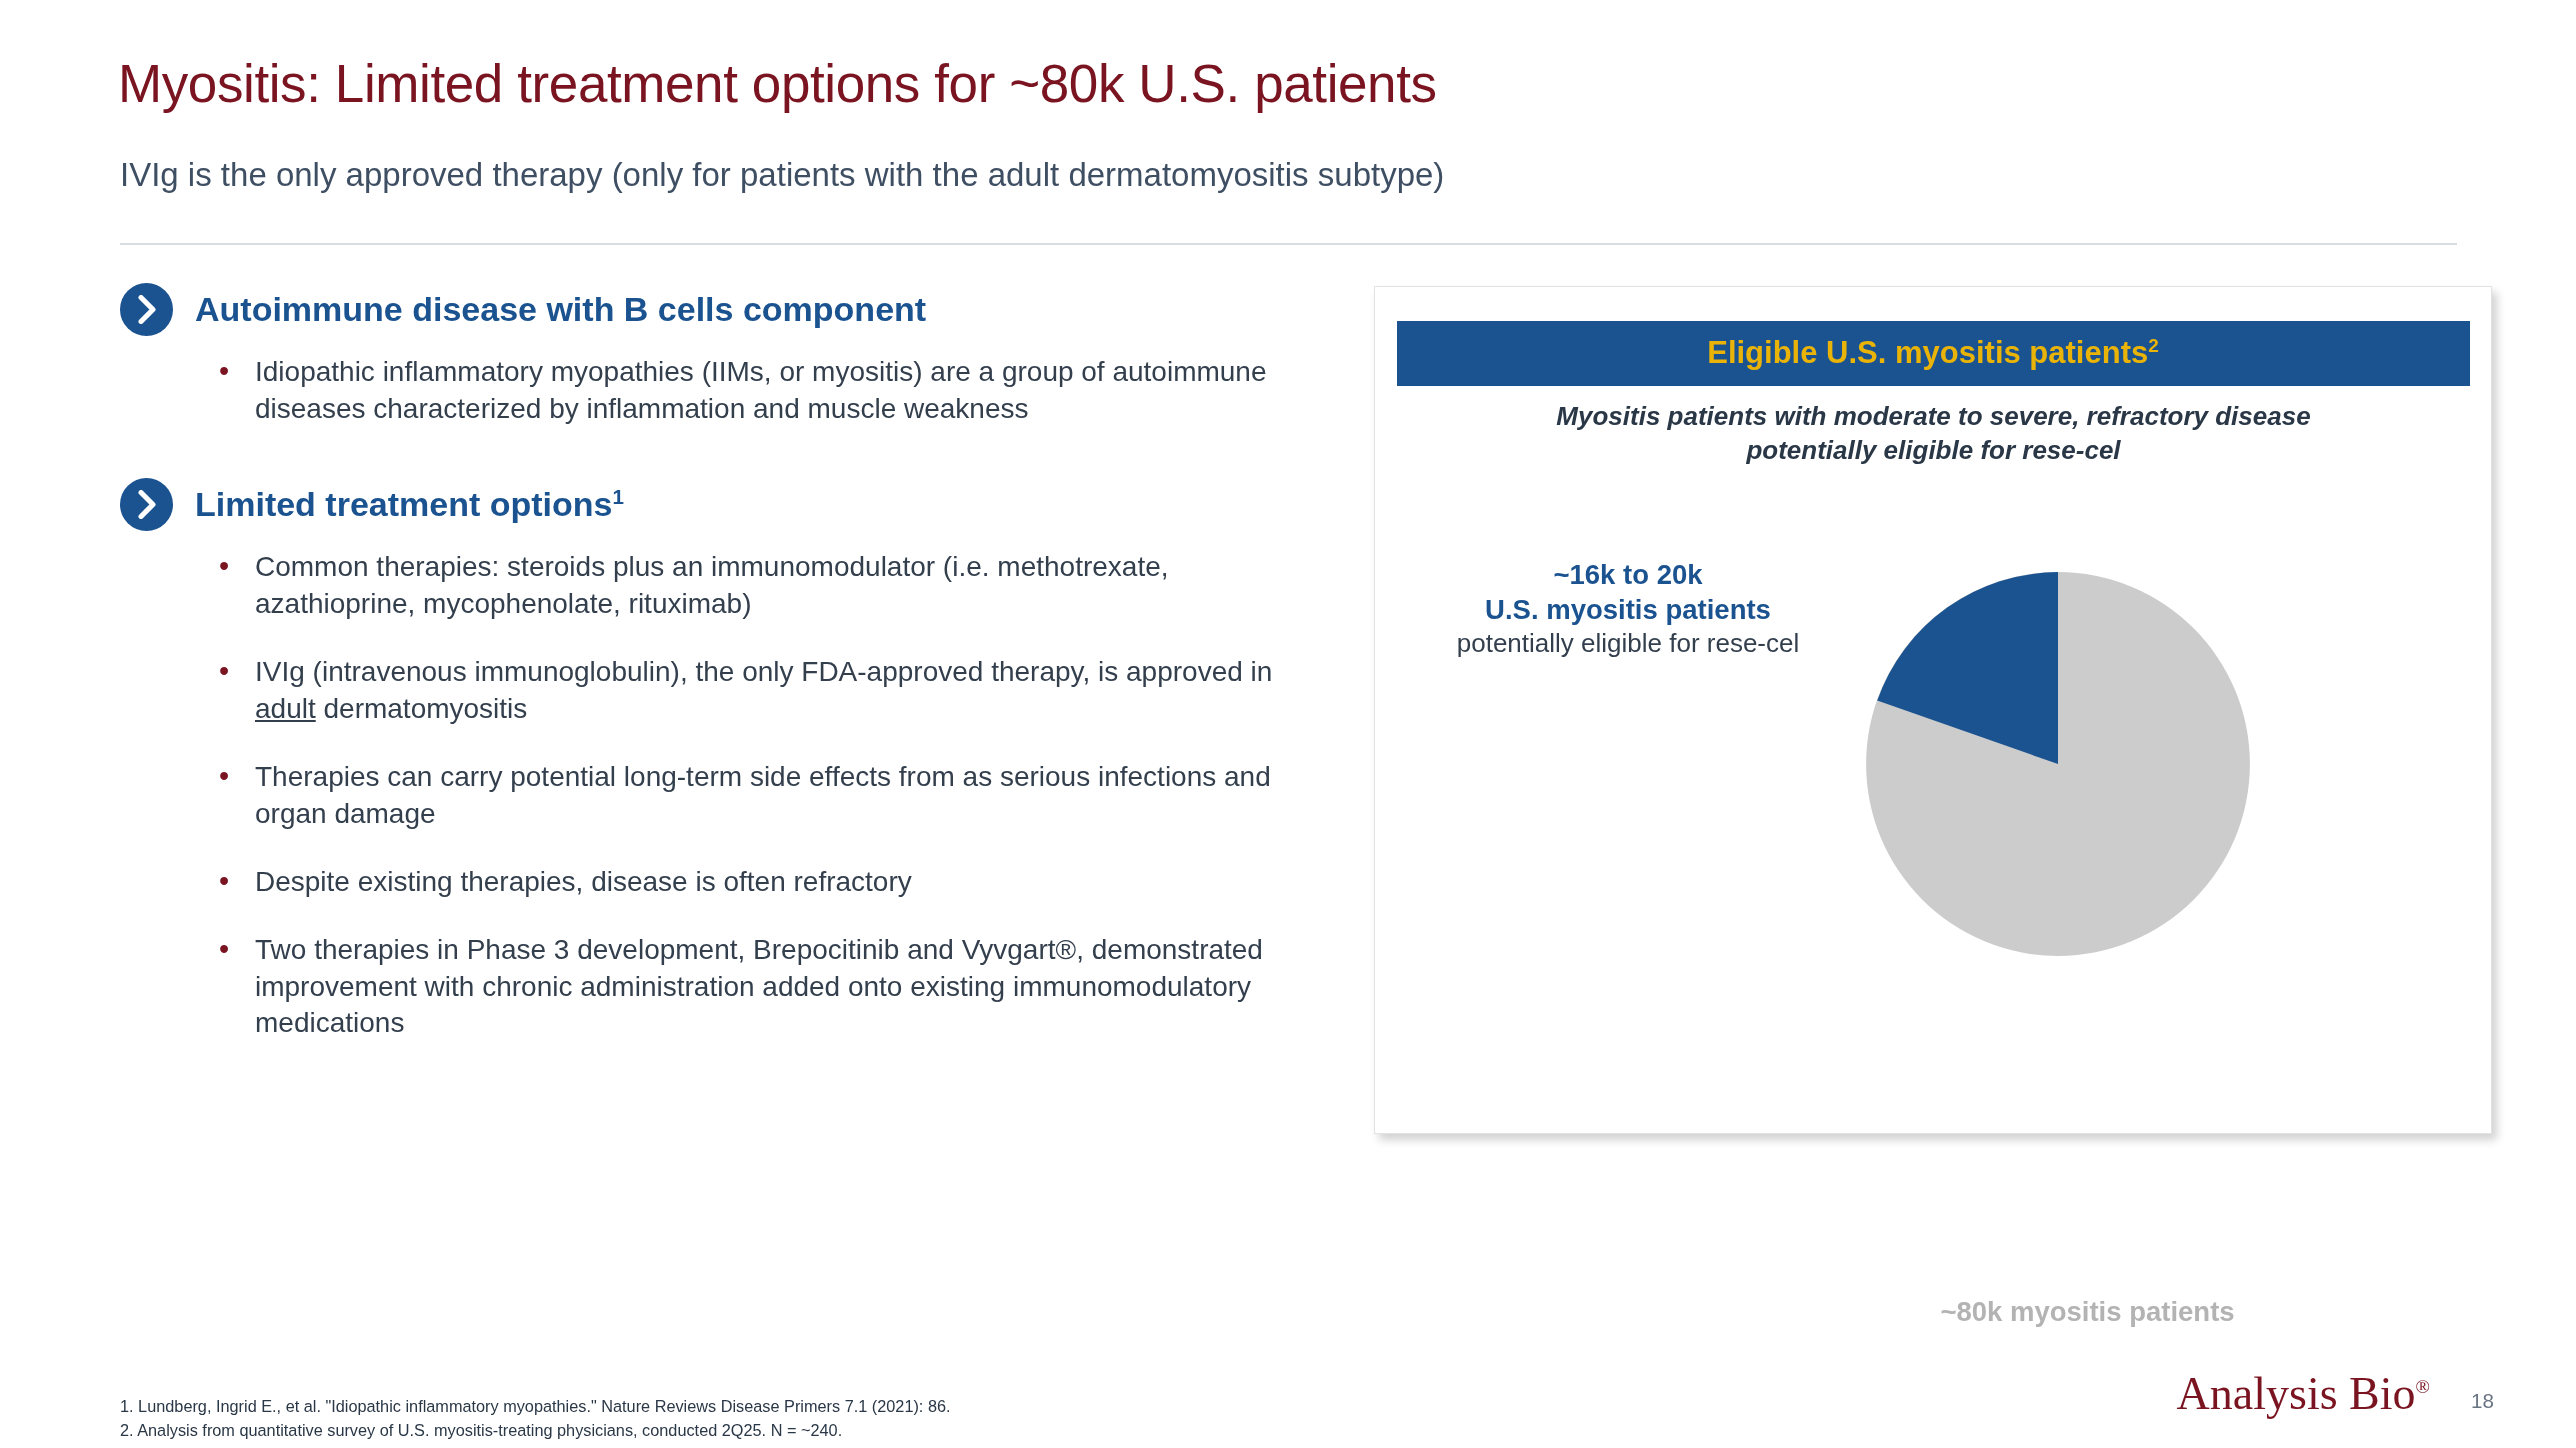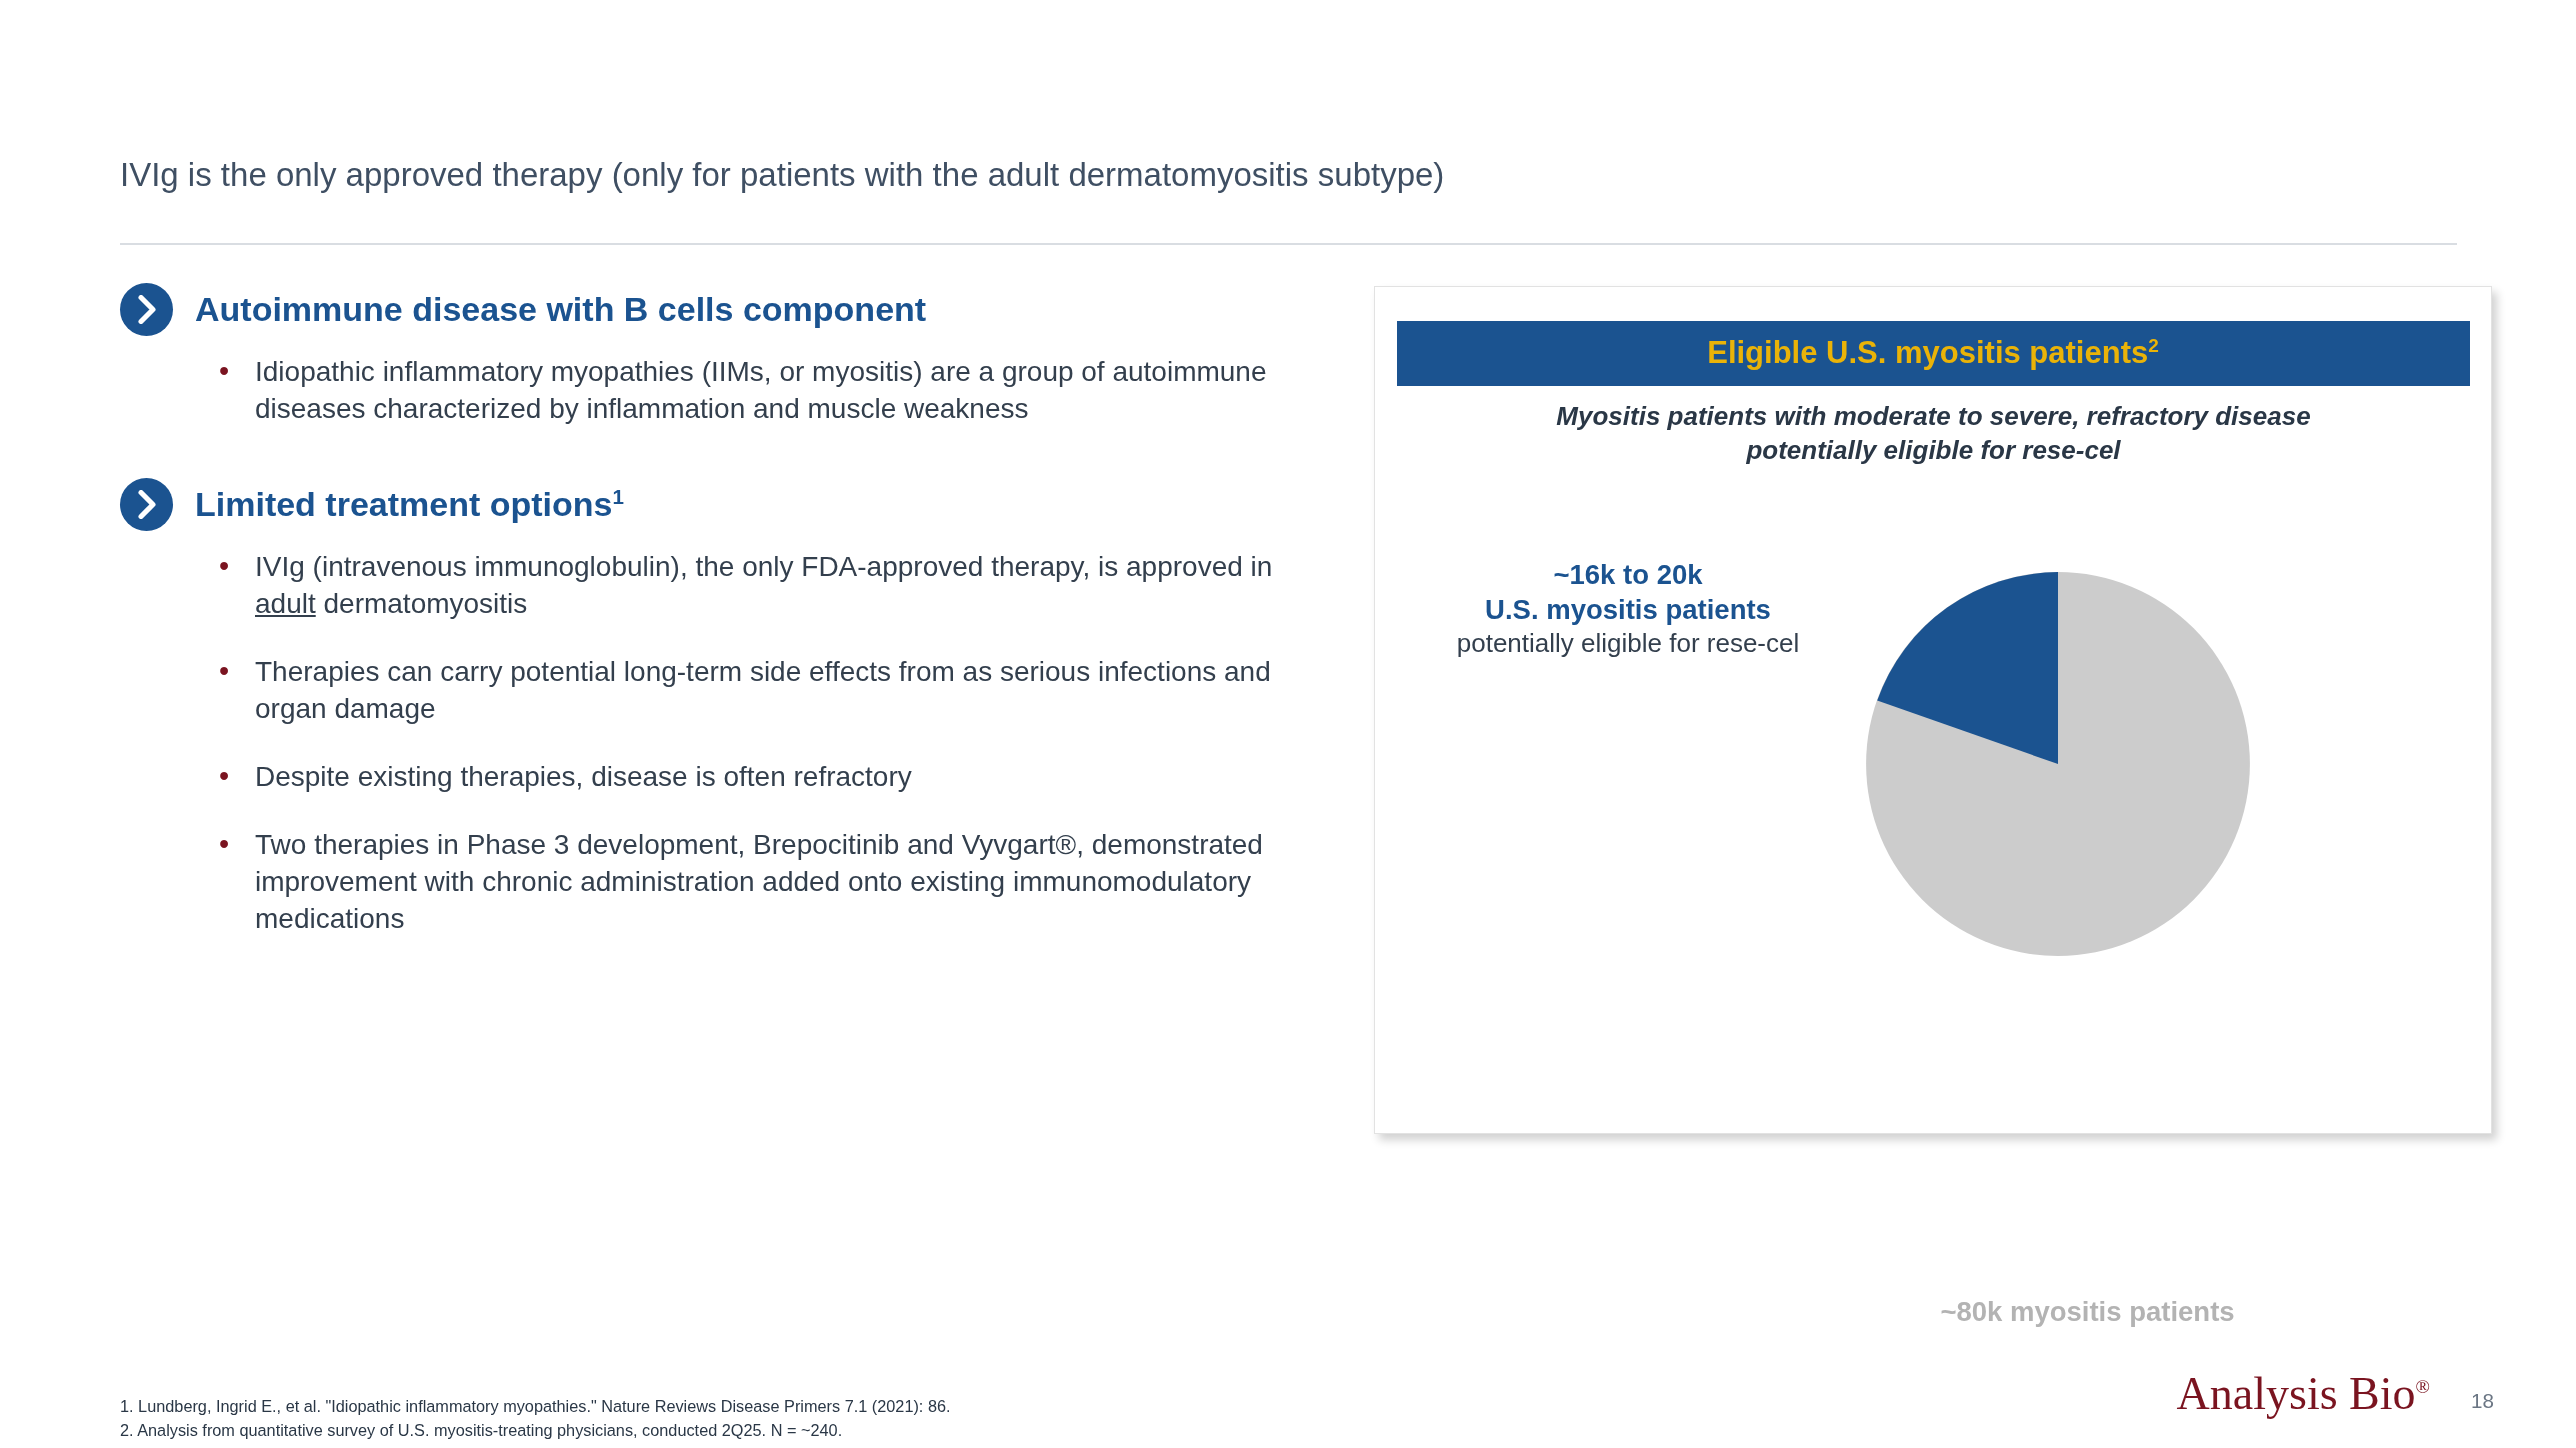--- a/index.html
+++ b/index.html
@@ -220,20 +220,21 @@
     top: 1389px;
     font-size: 20.6px;
     color: #6b7684;
   }
 </style>
 </head>
 <body>
 
 <div class="slide">
 
+  <div class="title">Myositis: Limited treatment options for ~80k U.S. patients</div>
   <div class="subtitle">IVIg is the only approved therapy (only for patients with the adult dermatomyositis subtype)</div>
   <div class="header-rule"></div>
 
   <div class="left-col">
 
     <div class="group1">
       <div class="section-head">
         <div class="chev">
           <svg width="26" height="29" viewBox="0 0 30 34" aria-hidden="true">
             <path d="M8 3 L22 17 L8 31" fill="none" stroke="#ffffff" stroke-width="6" stroke-linecap="round" stroke-linejoin="round"></path>
@@ -249,20 +250,21 @@
     <div class="group2">
       <div class="section-head">
         <div class="chev">
           <svg width="26" height="29" viewBox="0 0 30 34" aria-hidden="true">
             <path d="M8 3 L22 17 L8 31" fill="none" stroke="#ffffff" stroke-width="6" stroke-linecap="round" stroke-linejoin="round"></path>
           </svg>
         </div>
         <div class="section-title"><span>Limited treatment options</span><span class="sup">1</span></div>
       </div>
       <ul class="bullets">
+        <li>Common therapies: steroids plus an immunomodulator (i.e. methotrexate, azathioprine, mycophenolate, rituximab)</li>
         <li class="accent"><span>IVIg (intravenous immunoglobulin), the only FDA-approved therapy, is approved in </span><span class="u">adult</span><span> dermatomyositis</span></li>
         <li>Therapies can carry potential long-term side effects from as serious infections and organ damage</li>
         <li>Despite existing therapies, disease is often refractory</li>
         <li>Two therapies in Phase 3 development, Brepocitinib and Vyvgart®, demonstrated improvement with chronic administration added onto existing immunomodulatory medications</li>
       </ul>
     </div>
 
   </div>
 
   <div class="panel">

